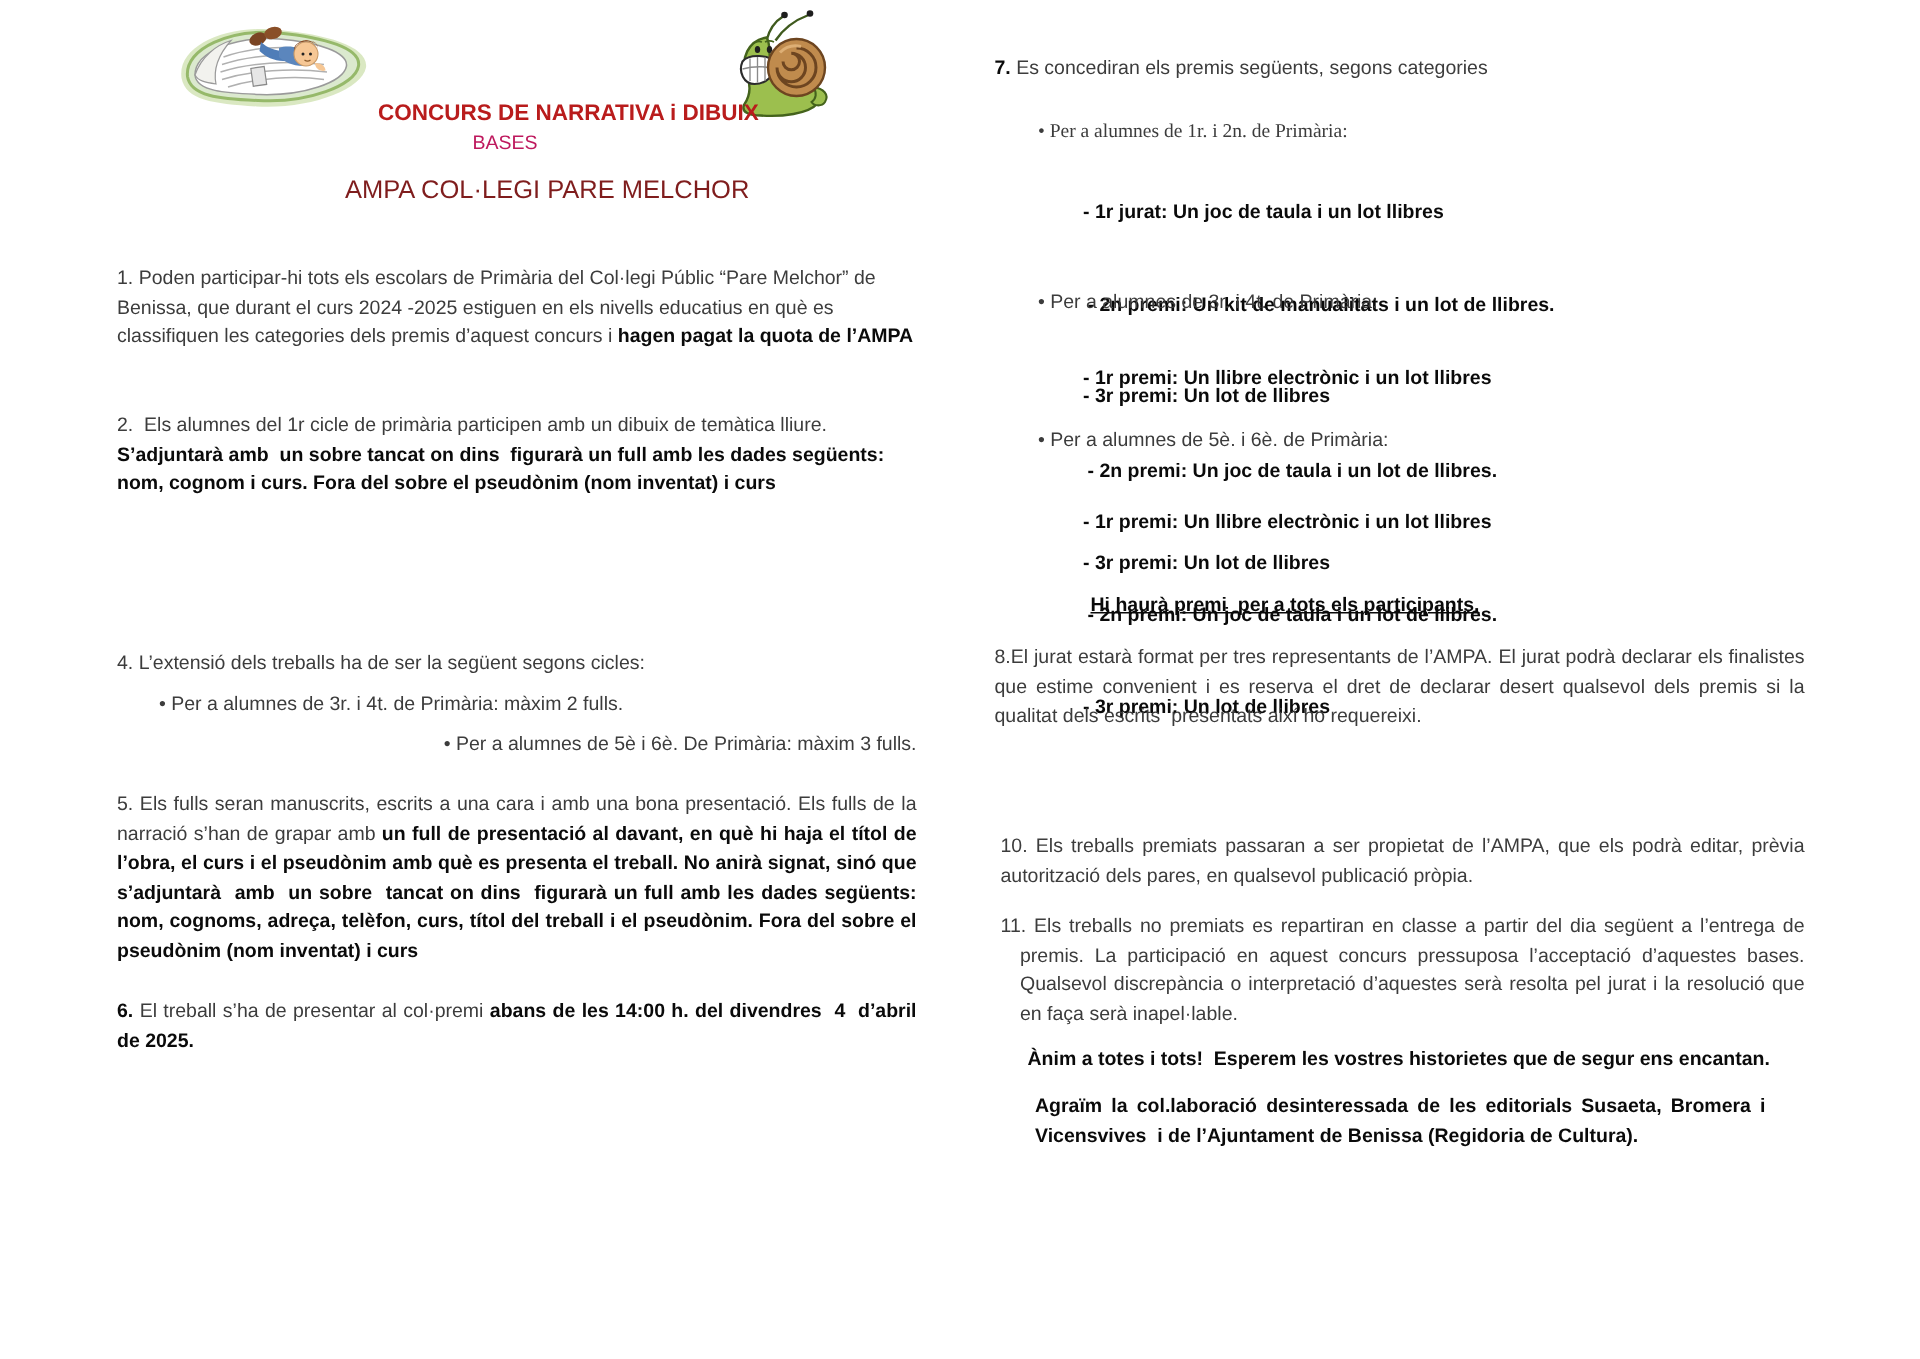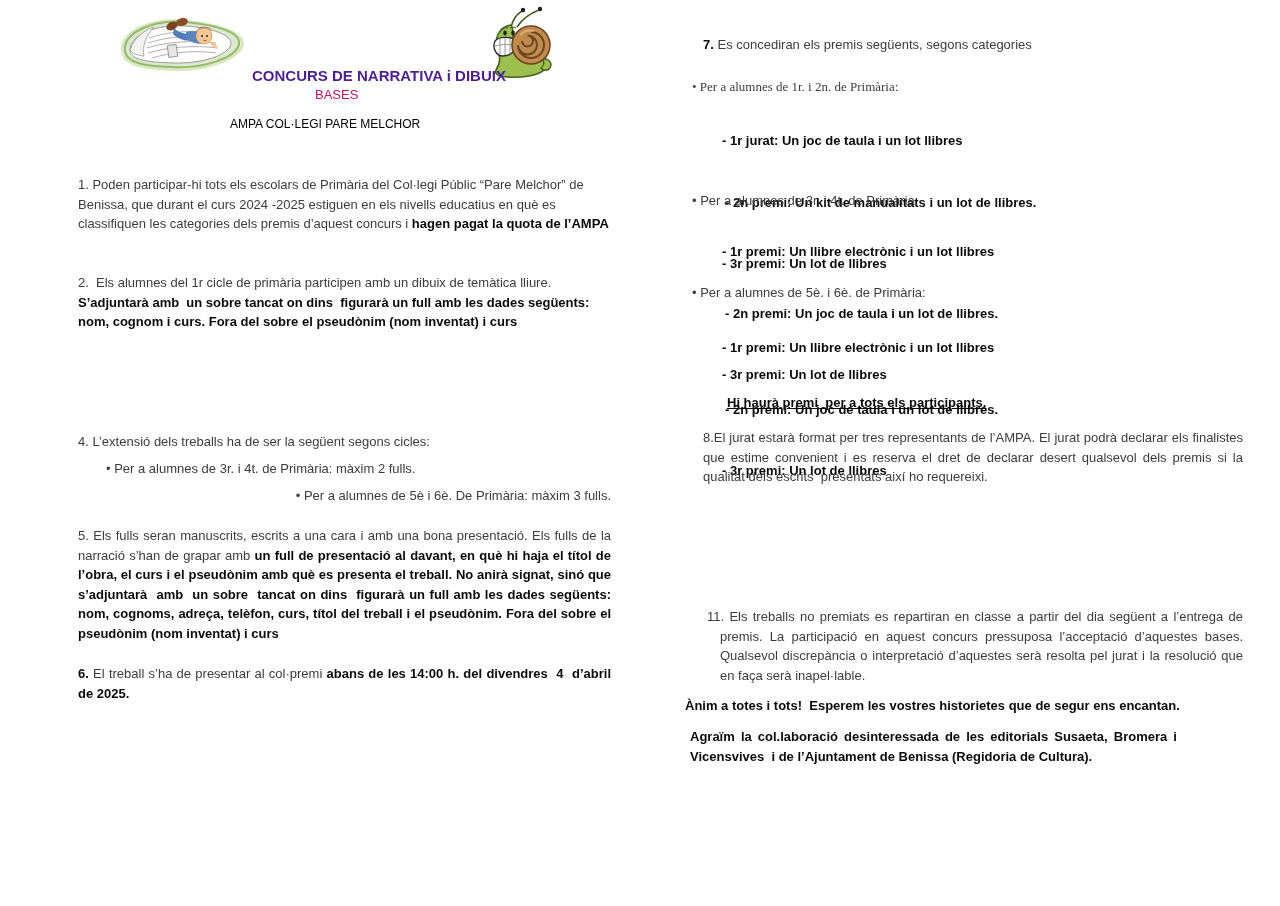--- a/index.html
+++ b/index.html
@@ -14,22 +14,22 @@
   .p{
     position:absolute;
     font-size:13px;
     line-height:19.5px;
     white-space:pre-wrap;
     color:#3c3c3c;
   }
   .b, .p b{font-weight:bold;color:#0a0a0a;}
   .just{text-align:justify;}
   .lcol{left:78px;width:533px;}
-  .rcol{left:663px;width:540px;margin-left:40px;}
-  .title-line{position:absolute;white-space:nowrap;color:#4c1d95;}
+  .rcol{left:663px;width:540px;}
+  .title-line{position:absolute;white-space:nowrap;color:#b91c1c;}
   .prize-group{line-height:20.5px;}
   .prize-group div{margin:0;}
   .logo{position:absolute;}
 </style>
 </head>
 <body>
 
 <div class="page">
 
   <svg class="logo" style="left:116px;top:12px;" width="134" height="68" viewBox="0 0 134 68" aria-hidden="true">
@@ -83,21 +83,21 @@
         <path d="M27,34 L27,46"></path>
     </g>
 
     <circle cx="44" cy="40" r="19" fill="#c08b4d" stroke="#6d4520" stroke-width="1.6"></circle>
     <path d="M44,27 a13,13 0 1 1 -13,13 a9.5,9.5 0 1 0 9.5,-9.5 a5.5,5.5 0 1 1 -5.5,5.5" fill="none" stroke="#6d4520" stroke-width="2"></path>
     <path d="M33,30 a15,15 0 0 1 14,-4" stroke="#e3b87f" stroke-width="2" fill="none" opacity="0.8"></path>
   </svg>
 
   <div class="title-line" style="left:252px;top:67px;font-size:15px;font-weight:bold;">CONCURS DE NARRATIVA i DIBUIX</div>
   <div class="title-line" style="left:315px;top:87px;font-size:13px;color:#be185d;">BASES</div>
-  <div class="title-line" style="left:230px;top:117px;font-size:12px;color:#000000;">AMPA COL·LEGI PARE MELCHOR</div>
+  <div class="title-line" style="left:230px;top:117px;font-size:17px;color:#7f1d1d;">AMPA COL·LEGI PARE MELCHOR</div>
 
   <p class="p lcol" style="top:162px;"><span>1. Poden participar-hi tots els escolars de Primària del Col·legi Públic “Pare Melchor” de Benissa, que durant el curs 2024 -2025 estiguen en els nivells educatius en què es classifiquen les categories dels premis d’aquest concurs i </span><b>hagen pagat la quota de l’AMPA</b></p>
 
   <p class="p lcol" style="top:260px;"><span>2.  Els alumnes del 1r cicle de primària participen amb un dibuix de temàtica lliure. </span><b>S’adjuntarà amb  un sobre tancat on dins  figurarà un full amb les dades següents: nom, cognom i curs. Fora del sobre el pseudònim (nom inventat) i curs</b></p>
 
 
   <p class="p lcol" style="top:419px;">4. L’extensió dels treballs ha de ser la següent segons cicles:</p>
   <p class="p" style="left:106px;top:446px;width:505px;">• Per a alumnes de 3r. i 4t. de Primària: màxim 2 fulls.</p>
   <p class="p" style="left:106px;top:473px;width:505px;text-align:right;">• Per a alumnes de 5è i 6è. De Primària: màxim 3 fulls.</p>
 
@@ -126,20 +126,21 @@
     <div>- 1r premi: Un llibre electrònic i un lot llibres</div>
     <div style="padding-left:3px;">- 2n premi: Un joc de taula i un lot de llibres.</div>
     <div>- 3r premi: Un lot de llibres</div>
   </div>
 
   <p class="p b" style="left:727px;top:380px;text-decoration:underline;">Hi haurà premi  per a tots els participants.</p>
 
   <p class="p rcol just" style="top:415px;">8.El jurat estarà format per tres representants de l’AMPA. El jurat podrà declarar els finalistes que estime convenient i es reserva el dret de declarar desert qualsevol dels premis si la qualitat dels escrits  presentats així ho requereixi.</p>
 
 
+  <p class="p rcol just" style="top:541px;padding-left:4px;width:536px;">10. Els treballs premiats passaran a ser propietat de l’AMPA, que els podrà editar, prèvia autorització dels pares, en qualsevol publicació pròpia.</p>
 
   <p class="p rcol just" style="top:594px;padding-left:17px;text-indent:-13px;width:523px;">11. Els treballs no premiats es repartiran en classe a partir del dia següent a l’entrega de premis. La participació en aquest concurs pressuposa l’acceptació d’aquestes bases. Qualsevol discrepància o interpretació d’aquestes serà resolta pel jurat i la resolució que en faça serà inapel·lable.</p>
 
   <p class="p b" style="left:685px;top:683px;white-space:pre-wrap;">Ànim a totes i tots!  Esperem les vostres historietes que de segur ens encantan.</p>
 
   <p class="p b just" style="left:690px;top:714px;width:487px;">Agraïm la col.laboració desinteressada de les editorials Susaeta, Bromera i Vicensvives  i de l’Ajuntament de Benissa (Regidoria de Cultura).</p>
 
 </div>
 
 </body></html>

